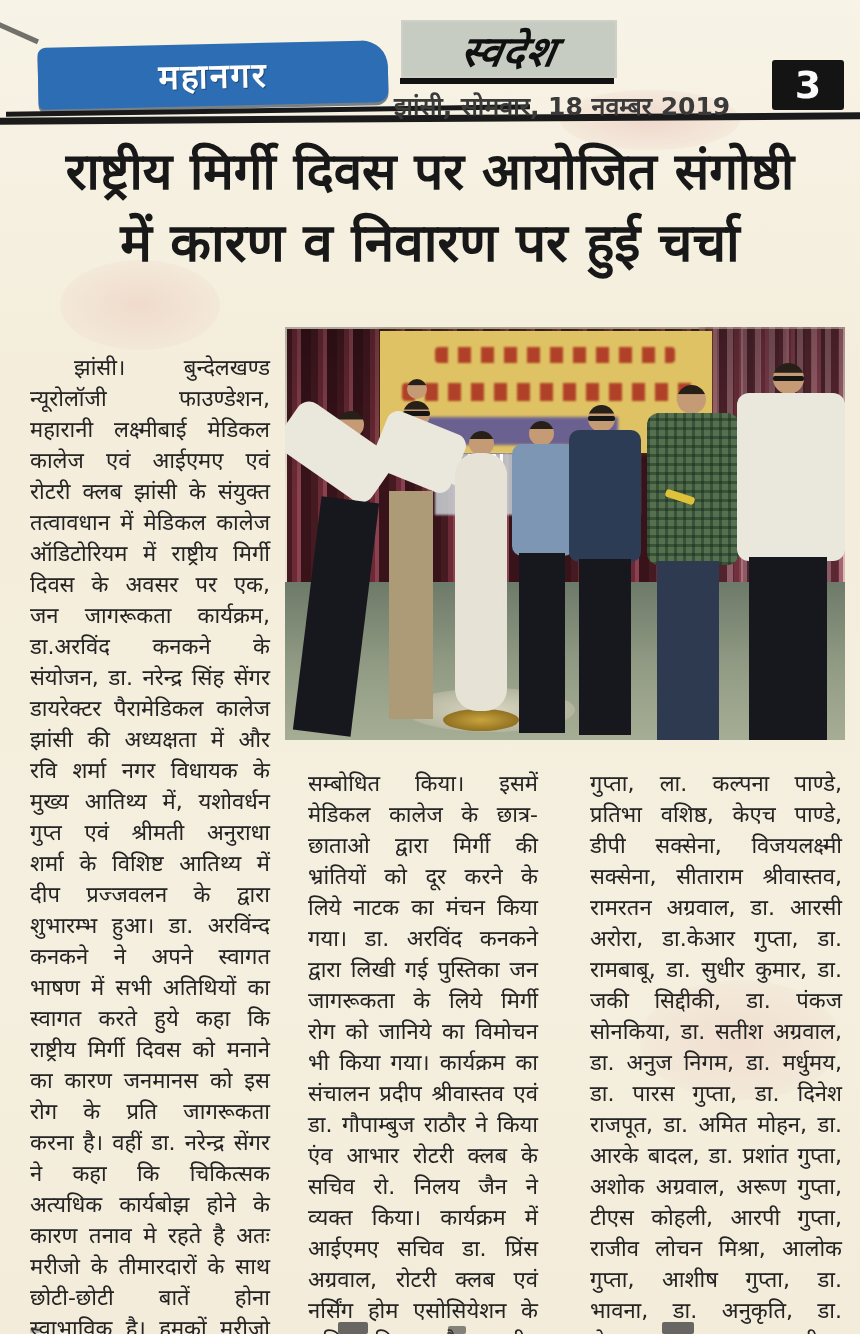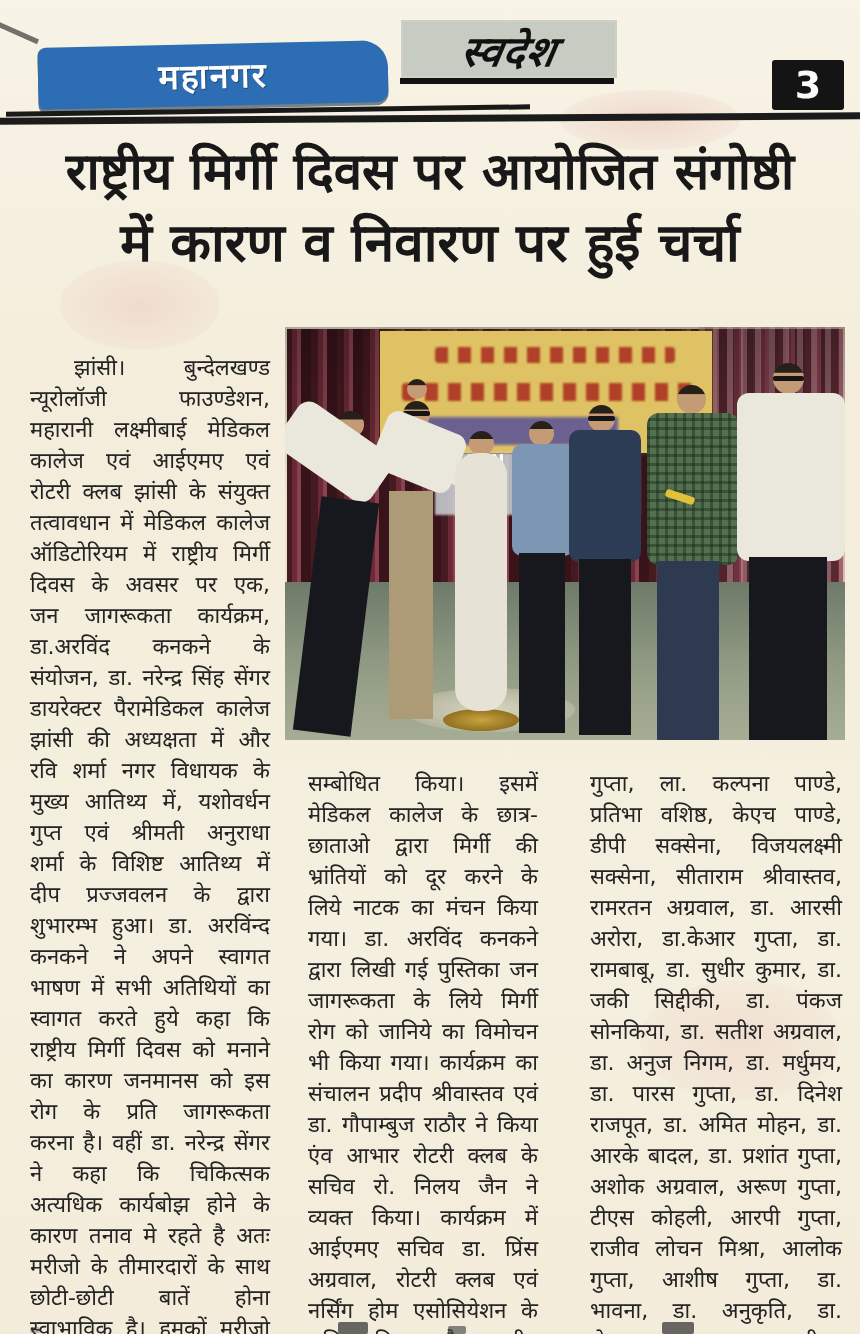--- a/index.html
+++ b/index.html
@@ -107,20 +107,21 @@
   <div class="section-tab">
     <span>महानगर</span>
   </div>
   <div class="tab-underline"></div>
   <div class="header-rule"></div>
 
   <div class="masthead-box">
     <span>स्वदेश</span>
   </div>
   <div class="masthead-underline"></div>
+  <div class="dateline">झांसी, सोमवार, 18 नवम्बर 2019</div>
 
   <div class="page-number-box">
     <span>3</span>
   </div>
 
   <div class="headline">
     <div class="l1">राष्ट्रीय मिर्गी दिवस पर आयोजित संगोष्ठी</div>
     <div class="l2">में कारण व निवारण पर हुई चर्चा</div>
   </div>
 

